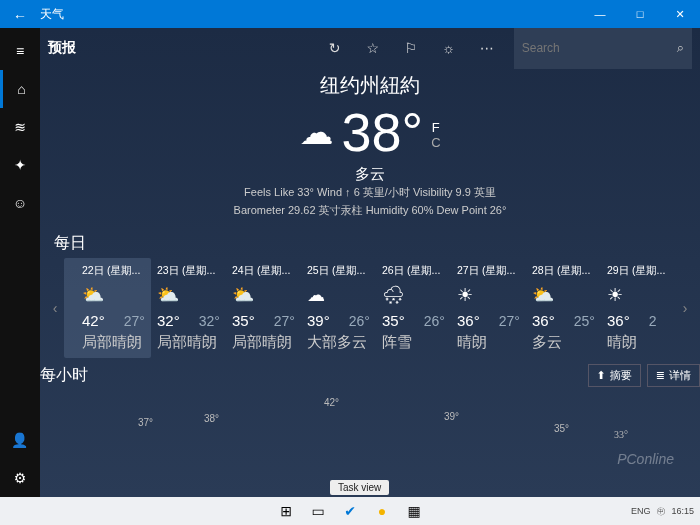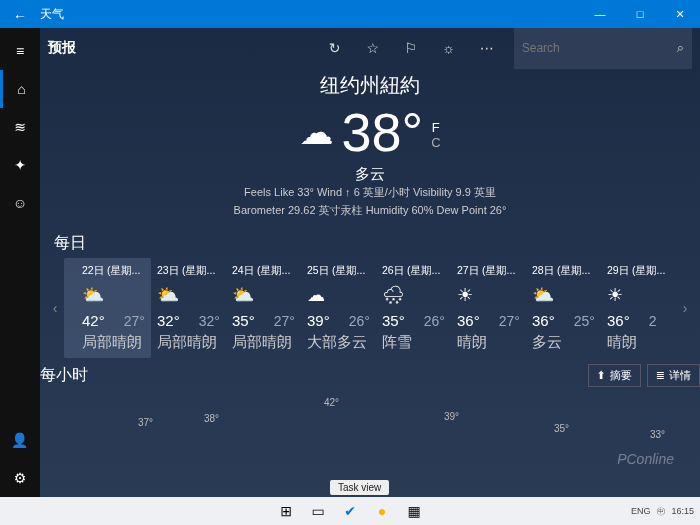--- a/index.html
+++ b/index.html
@@ -173,21 +173,21 @@
           <span>≣</span>
           <span>详情</span>
         </div>
     </div>
     <div class="hourly" id="hourly">
         <div class="hpt" style="left: 56px; top: 28px; margin-left: 28px;">37°</div>
         <div class="hpt" style="left: 150px; top: 24px;">38°</div>
         <div class="hpt" style="left: 270px; top: 8px;">42°</div>
         <div class="hpt" style="left: 390px; top: 22px;">39°</div>
         <div class="hpt" style="left: 500px; top: 34px;">35°</div>
-        <div class="hpt" style="left: 596px; top: 40px;">33°</div>
+        <div class="hpt" style="left: 560px; top: 40px; font-family: Liberation Serif, serif;">33°</div>
       </div>
 
     <div class="watermark">PConline</div>
   </div>
 </div>
 
 <div class="tooltip">Task view</div>
 
 <div class="taskbar">
   <div class="tb-app">⊞</div>

